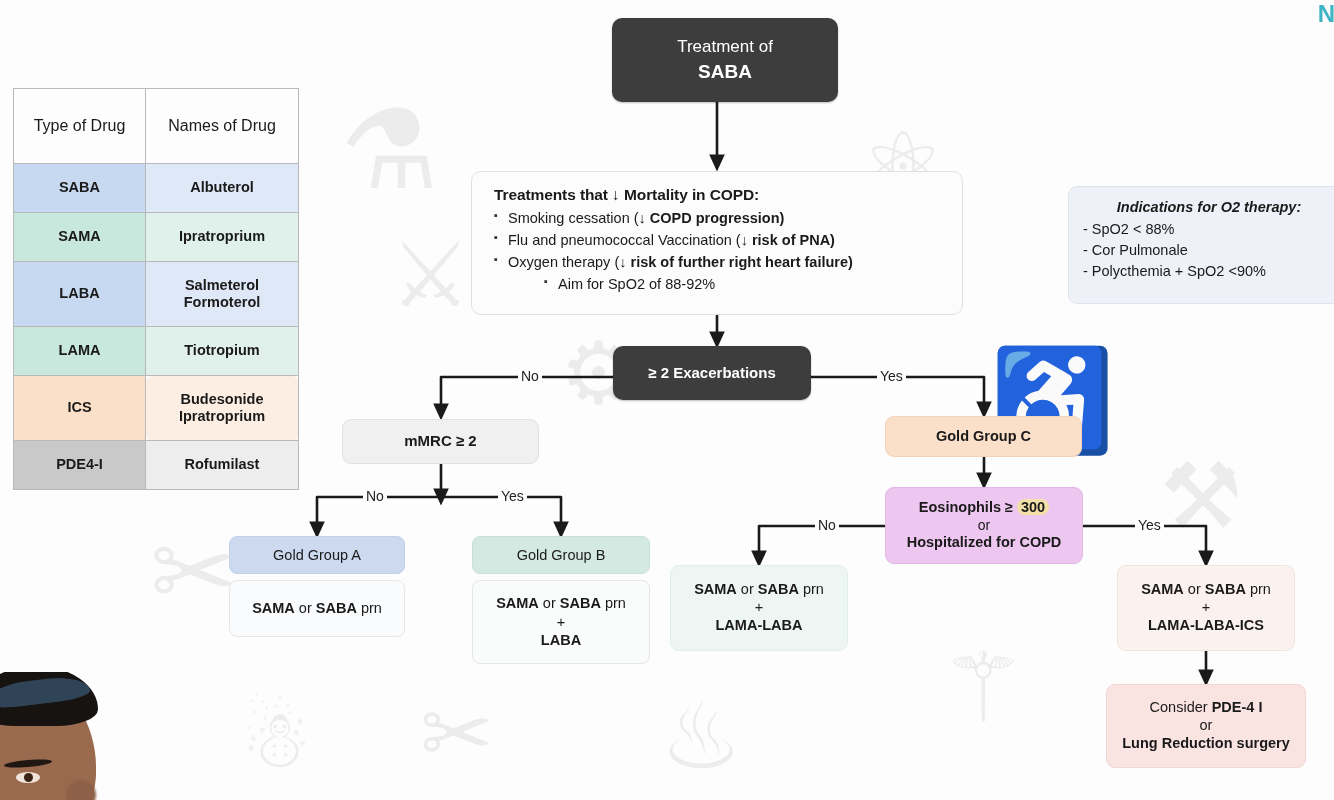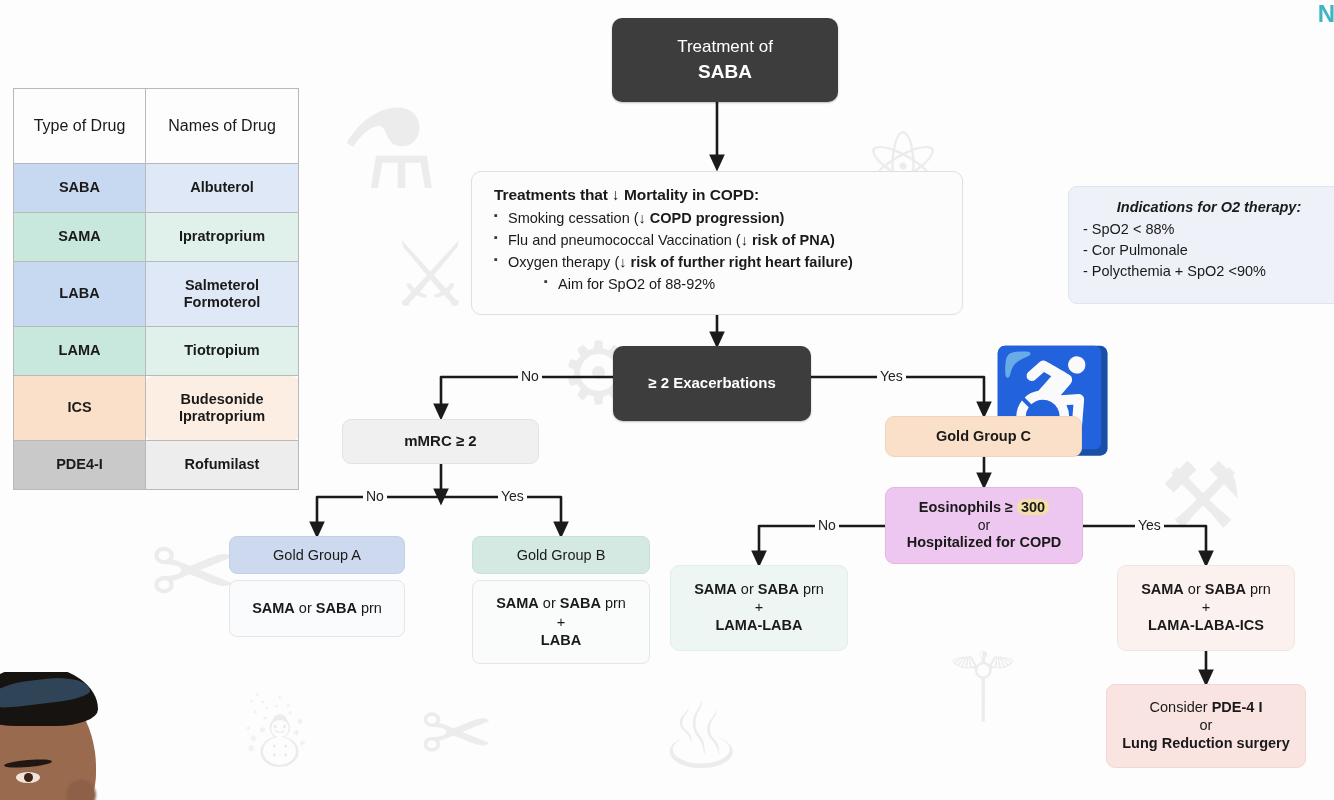--- a/index.html
+++ b/index.html
@@ -156,21 +156,21 @@
   .c-left-green { background: #c8e7dd; }
   .c-right-green{ background: #e0f1ec; }
   .c-left-peach { background: #fadfc9; }
   .c-right-peach{ background: #fceee3; border-radius: 7px; }
   .c-left-grey  { background: #c9c9c9; }
   .c-right-grey { background: #ededed; }
 
   
   .n-exac {
     left: 613px; top: 346px;
-    width: 198px; height: 75px;
+    width: 198px; height: 54px;
     font-size: 15px; font-weight: 700;
   }
   .n-mmrc {
     left: 342px; top: 419px;
     width: 197px; height: 45px;
     font-size: 15px; font-weight: 700;
   }
   .n-goldc {
     left: 885px; top: 416px;
     width: 197px; height: 41px;

